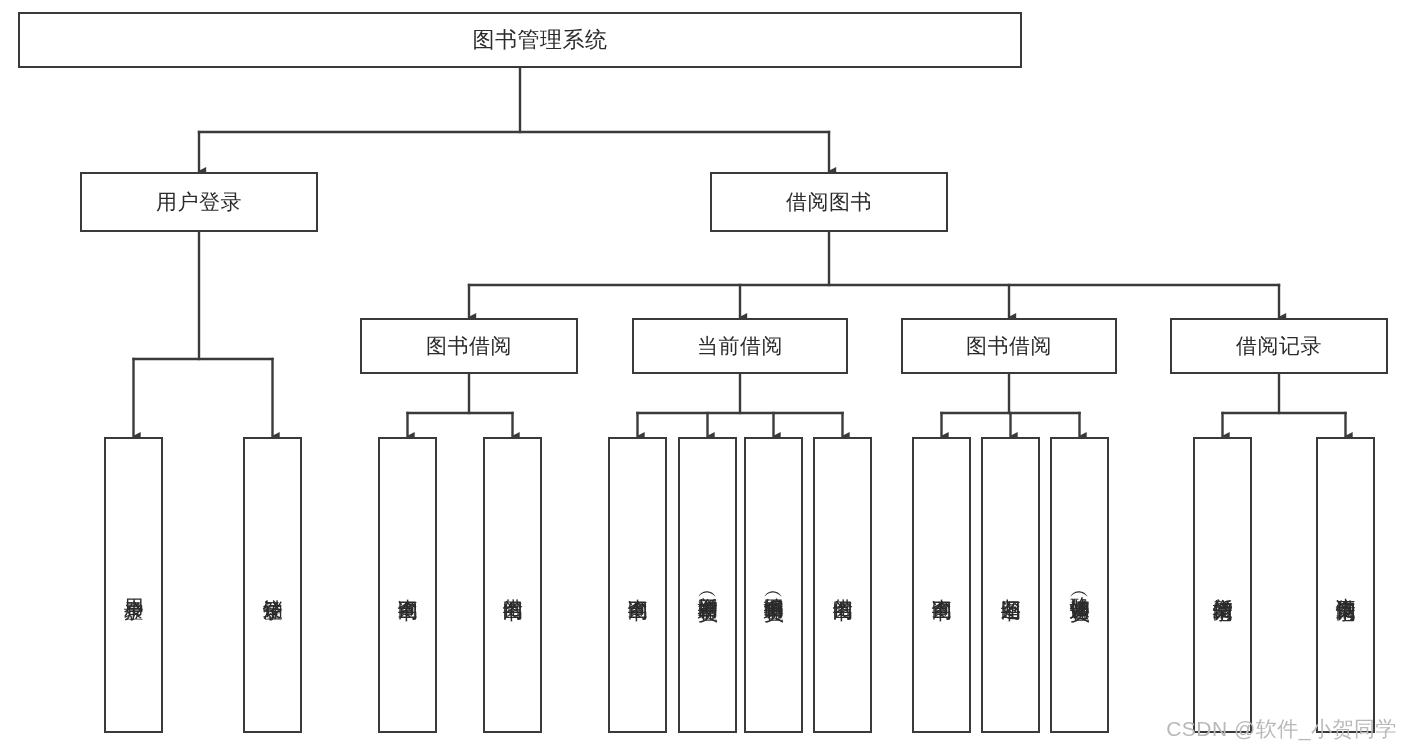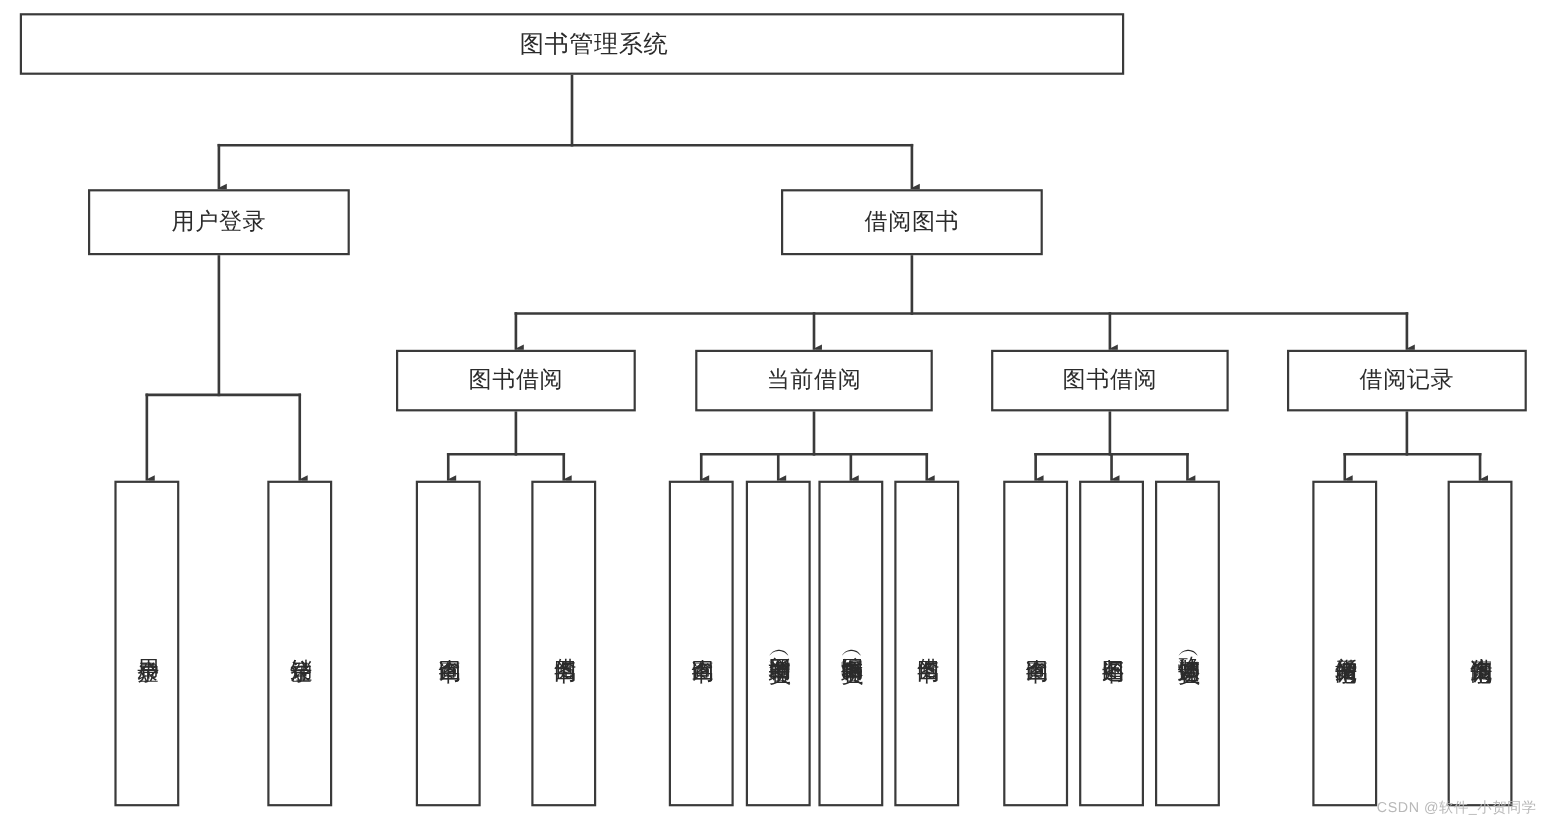--- a/index.html
+++ b/index.html
@@ -52,21 +52,21 @@
     line-height: 1.28;
     letter-spacing: 1px;
     white-space: normal;
     max-height: 100%;
   }
   .node.root .node-label { font-size: 22px; margin-left: 40px; }
   .watermark {
     position: absolute;
     right: 8px;
     bottom: 4px;
-    font-size: 13px;
+    font-size: 21px;
     color: #b9b9b9;
     letter-spacing: 0.5px;
     white-space: nowrap;
     user-select: none;
   }
 </style>
 </head>
 <body>
 
 <div id="diagram-root">

